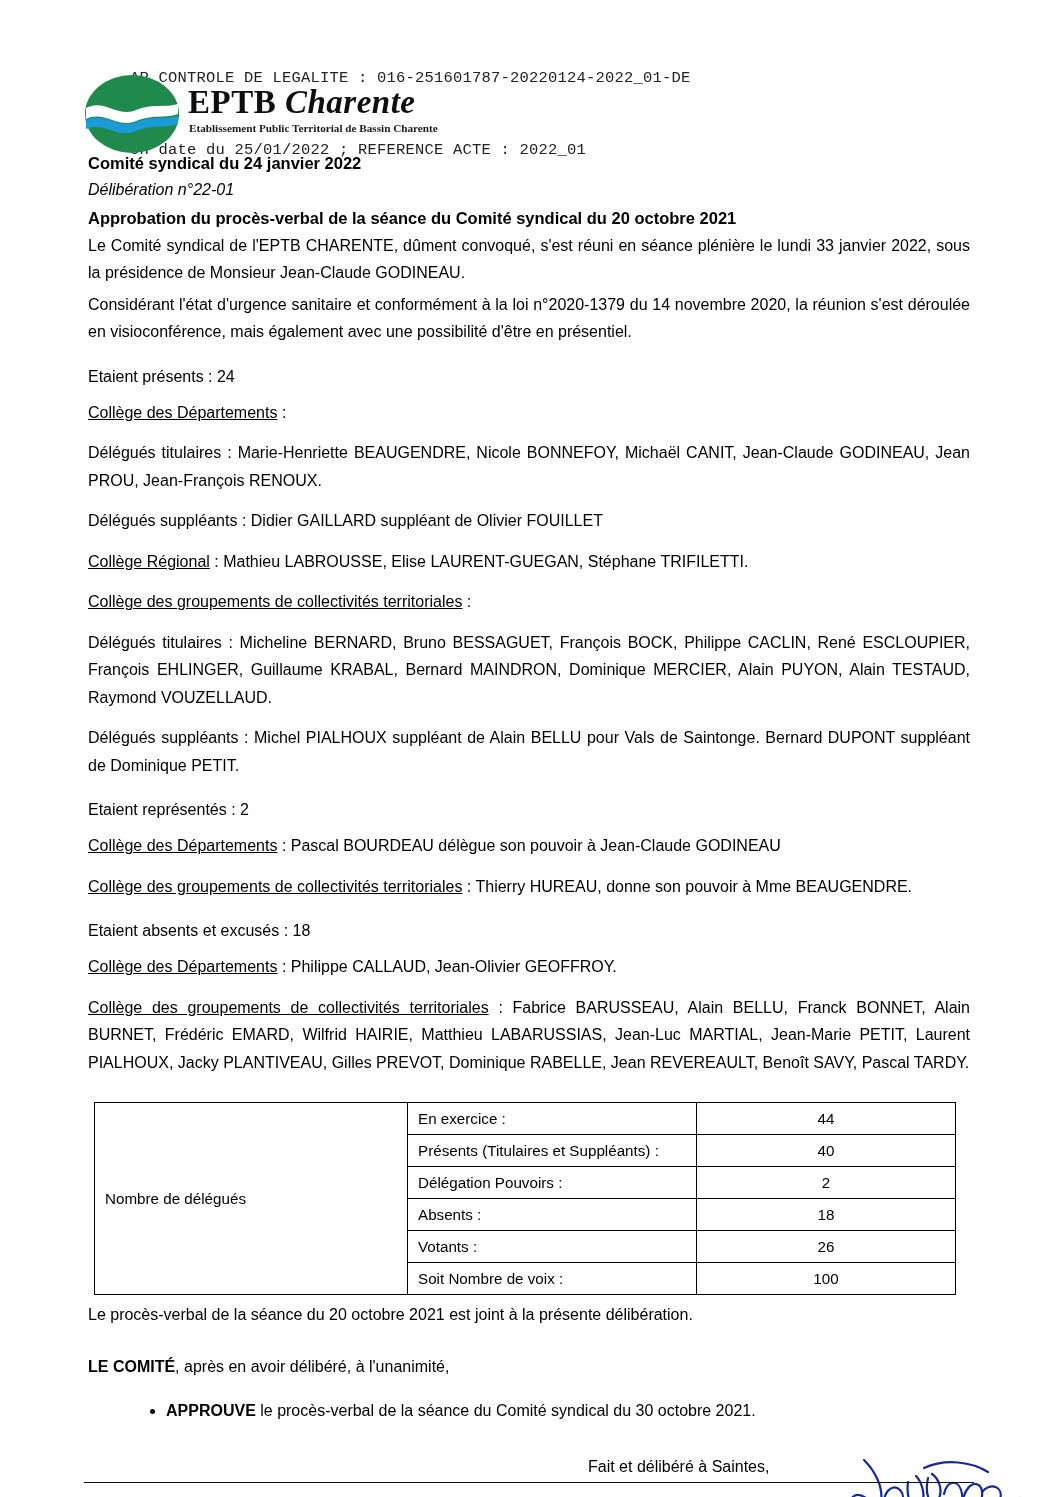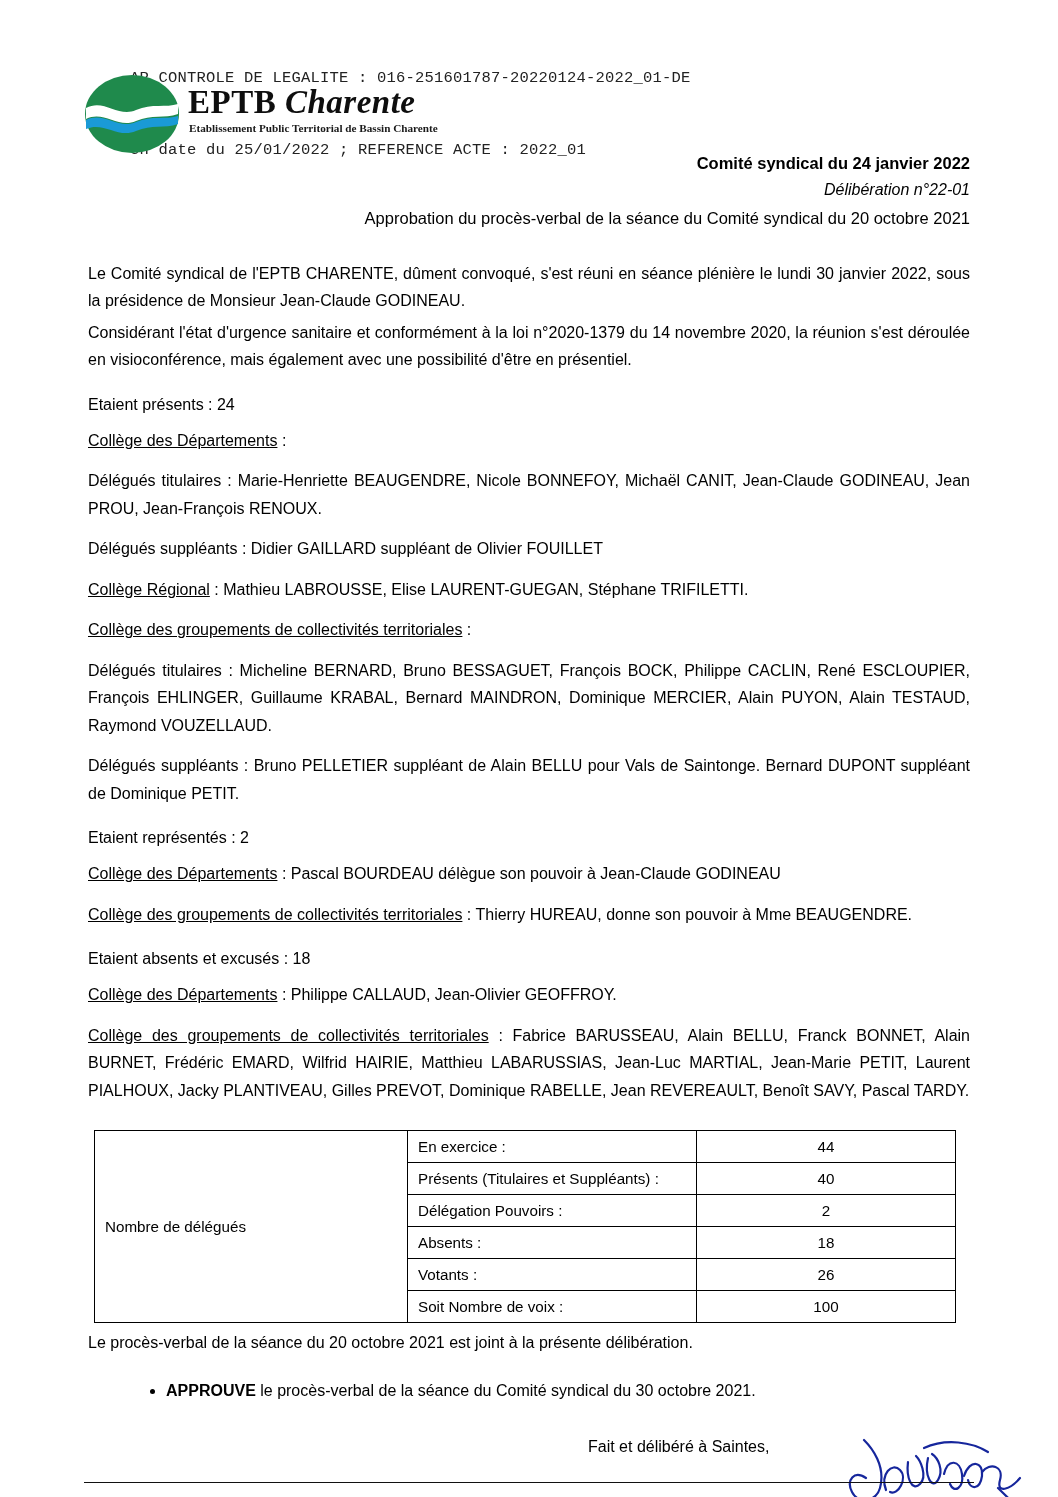--- a/index.html
+++ b/index.html
@@ -70,36 +70,35 @@
     color: #1a1a1a;
     white-space: nowrap;
   }
   .content {
     position: absolute;
     left: 88px;
     top: 150px;
     width: 882px;
   }
   .title-block {
-    text-align: right;
-    margin-bottom: 28px;
+    text-align: left;
   }
   .title-1 {
     font-size: 16.5px;
     font-weight: bold;
     line-height: 1.6;
   }
   .title-2 {
     font-size: 16px;
     font-style: italic;
     line-height: 1.7;
   }
   .title-3 {
     font-size: 16.5px;
-    font-weight: normal;
+    font-weight: bold;
     line-height: 1.7;
   }
   p.body {
     font-size: 16px;
     line-height: 1.72;
     text-align: justify;
     margin: 0 0 13px 0;
   }
   p.tight {
     margin-bottom: 4px;
@@ -201,21 +200,21 @@
   </div>
 
   <div class="content">
 
     <div class="title-block">
       <div class="title-1">Comité syndical du 24 janvier 2022</div>
       <div class="title-2">Délibération n°22-01</div>
       <div class="title-3">Approbation du procès-verbal de la séance du Comité syndical du 20 octobre 2021</div>
     </div>
 
-    <p class="body tight">Le Comité syndical de l'EPTB CHARENTE, dûment convoqué, s'est réuni en séance plénière le lundi 30 janvier 2022, sous la présidence de Monsieur Jean-Claude GODINEAU.</p>
+    <p class="body tight">Le Comité syndical de l'EPTB CHARENTE, dûment convoqué, s'est réuni en séance plénière le lundi 33 janvier 2022, sous la présidence de Monsieur Jean-Claude GODINEAU.</p>
     <p class="body">Considérant l'état d'urgence sanitaire et conformément à la loi n°2020-1379 du 14 novembre 2020, la réunion s'est déroulée en visioconférence, mais également avec une possibilité d'être en présentiel.</p>
 
     <div class="section-head">Etaient présents : 24</div>
 
     <p class="body">
       <span class="u">Collège des Départements</span><span> :</span>
     </p>
 
     <p class="body">
       <span>Délégués titulaires</span><span> :  Marie-Henriette  BEAUGENDRE,  Nicole  BONNEFOY,  Michaël  CANIT, Jean-Claude GODINEAU, Jean PROU, Jean-François RENOUX.</span>
@@ -226,21 +225,21 @@
     <p class="body">
       <span class="u">Collège Régional</span><span> : Mathieu LABROUSSE, Elise LAURENT-GUEGAN, Stéphane TRIFILETTI.</span>
     </p>
 
     <p class="body">
       <span class="u">Collège des groupements de collectivités territoriales</span><span> :</span>
     </p>
 
     <p class="body">Délégués titulaires : Micheline BERNARD, Bruno BESSAGUET, François BOCK, Philippe CACLIN, René ESCLOUPIER, François EHLINGER, Guillaume KRABAL, Bernard MAINDRON, Dominique MERCIER, Alain PUYON, Alain TESTAUD, Raymond VOUZELLAUD.</p>
 
-    <p class="body">Délégués suppléants :  Bruno  PELLETIER  suppléant  de  Alain  BELLU  pour  Vals  de  Saintonge. Bernard DUPONT suppléant de Dominique PETIT.</p>
+    <p class="body">Délégués suppléants :  Michel  PIALHOUX  suppléant  de  Alain  BELLU  pour  Vals  de  Saintonge. Bernard DUPONT suppléant de Dominique PETIT.</p>
 
     <div class="section-head">Etaient représentés : 2</div>
 
     <p class="body">
       <span class="u">Collège des Départements</span><span> : Pascal BOURDEAU délègue son pouvoir à Jean-Claude GODINEAU</span>
     </p>
 
     <p class="body">
       <span class="u">Collège  des  groupements  de  collectivités  territoriales</span><span> :  Thierry  HUREAU,  donne  son  pouvoir  à Mme BEAUGENDRE.</span>
     </p>
@@ -280,20 +279,23 @@
         </tr>
         <tr>
           <td class="row-label">Soit Nombre de voix :</td>
           <td class="row-value">100</td>
         </tr>
       </tbody>
     </table>
 
     <p class="after-table">Le procès-verbal de la séance du 20 octobre 2021 est joint à la présente délibération.</p>
 
+    <p class="comite-line">
+      <b>LE COMITÉ</b><span>, après en avoir délibéré, à l'unanimité,</span>
+    </p>
 
     <ul class="approve">
       <li>
         <b>APPROUVE</b><span> le procès-verbal de la séance du Comité syndical du 30 octobre 2021.</span>
       </li>
     </ul>
 
     <div class="signature-block">
       <div>Fait et délibéré à Saintes,</div>
 

